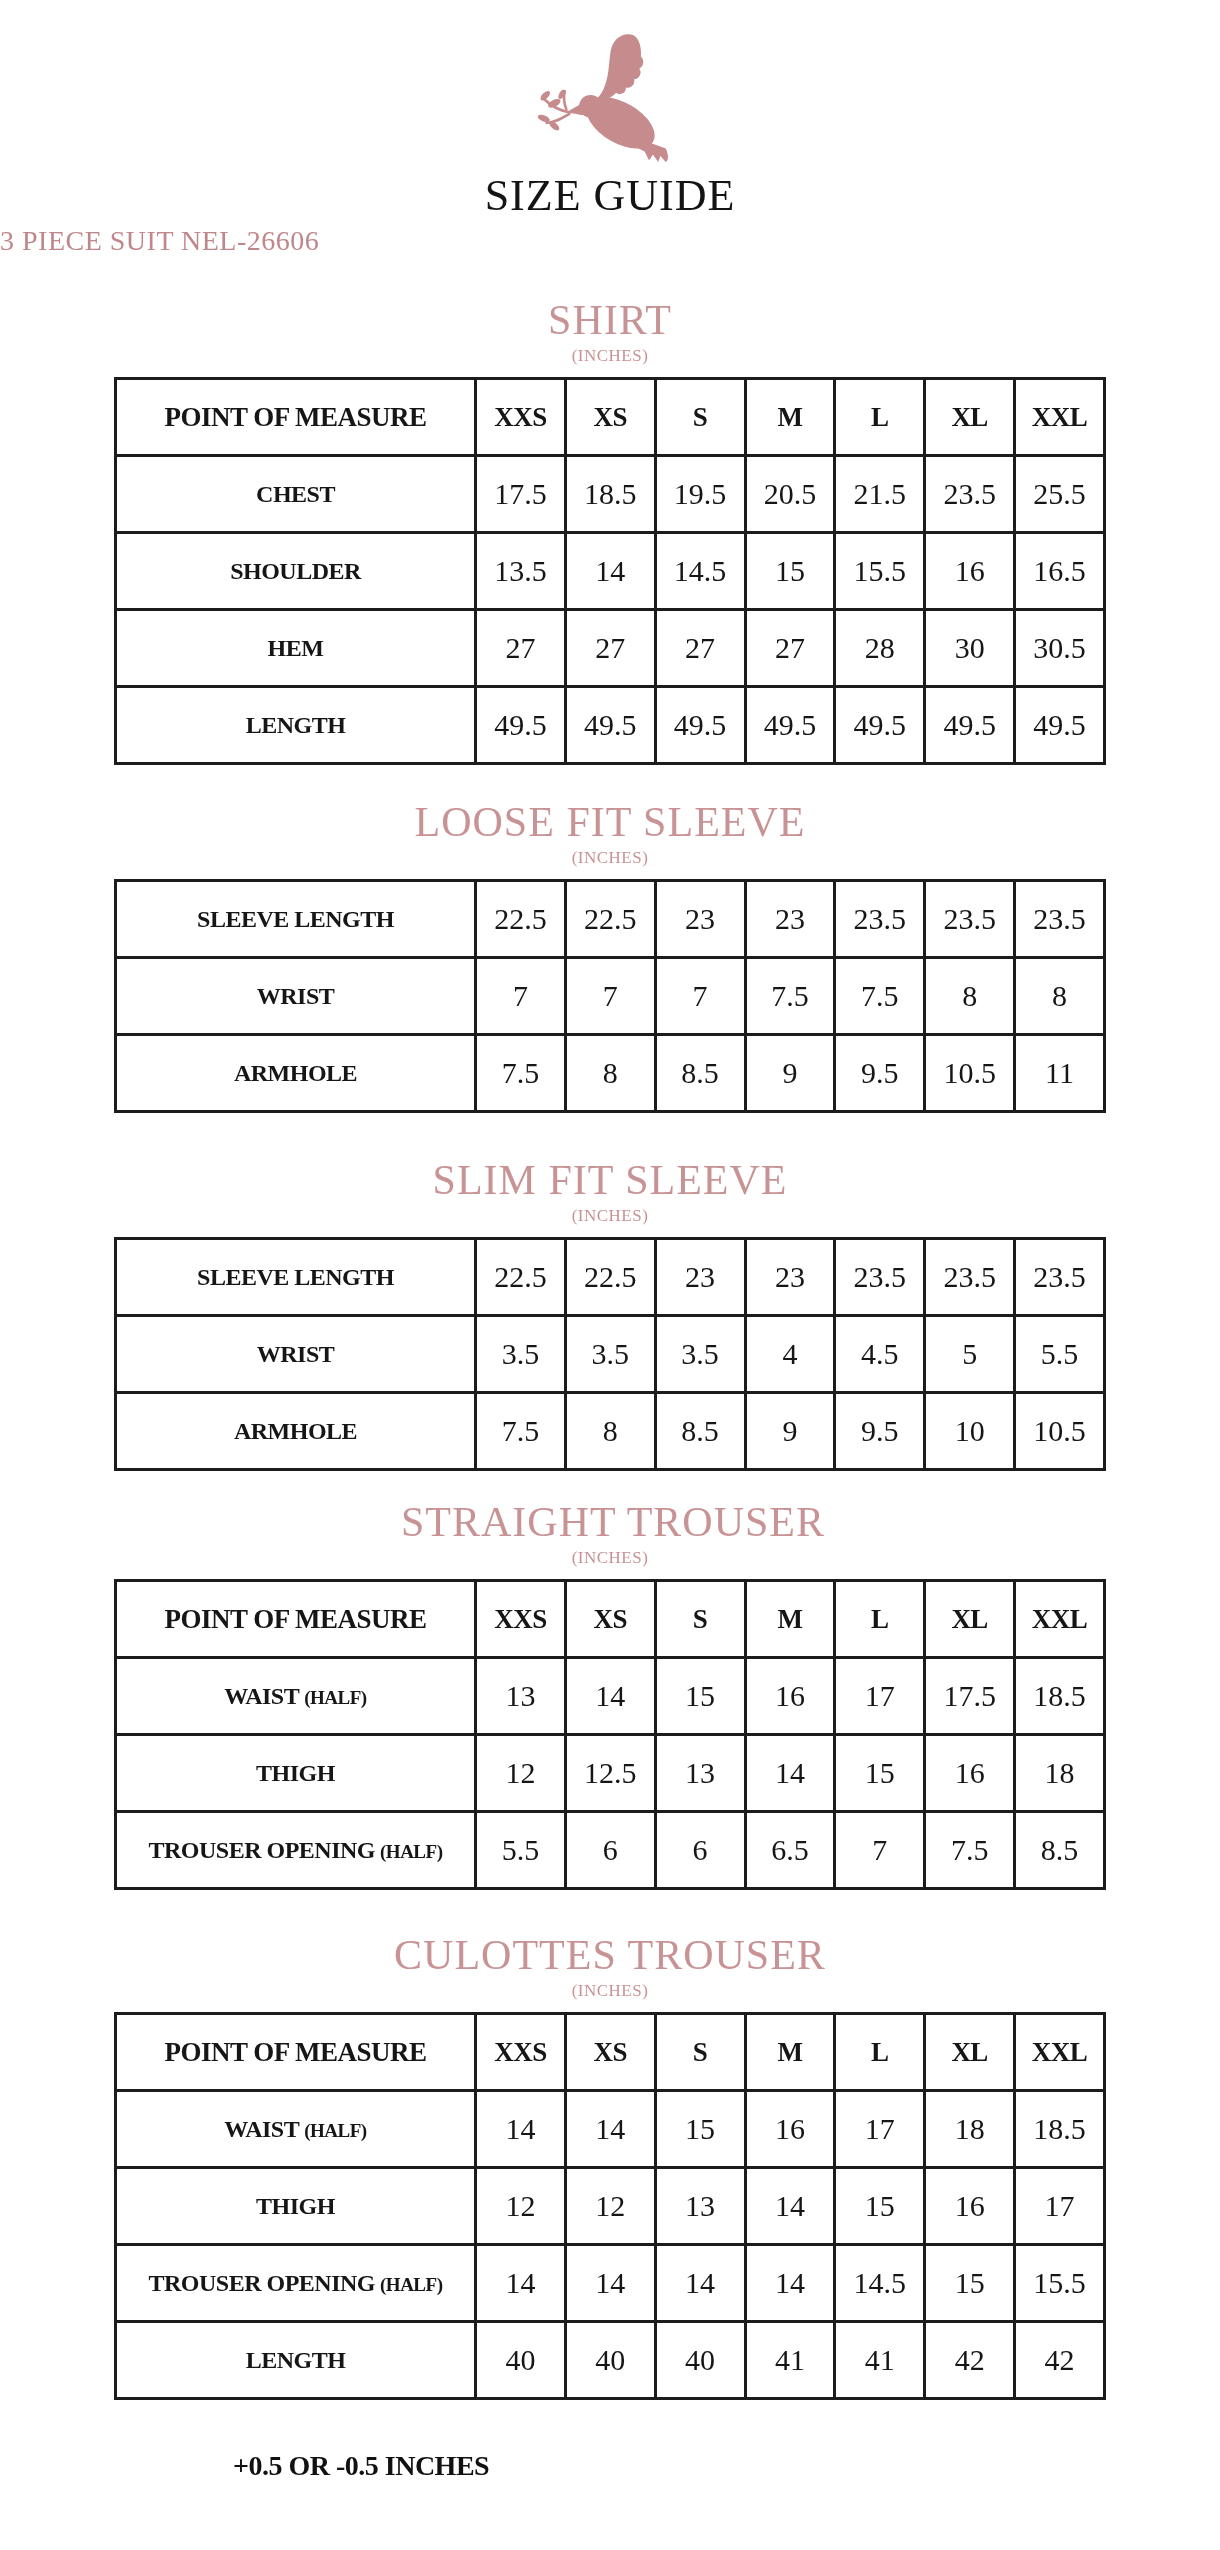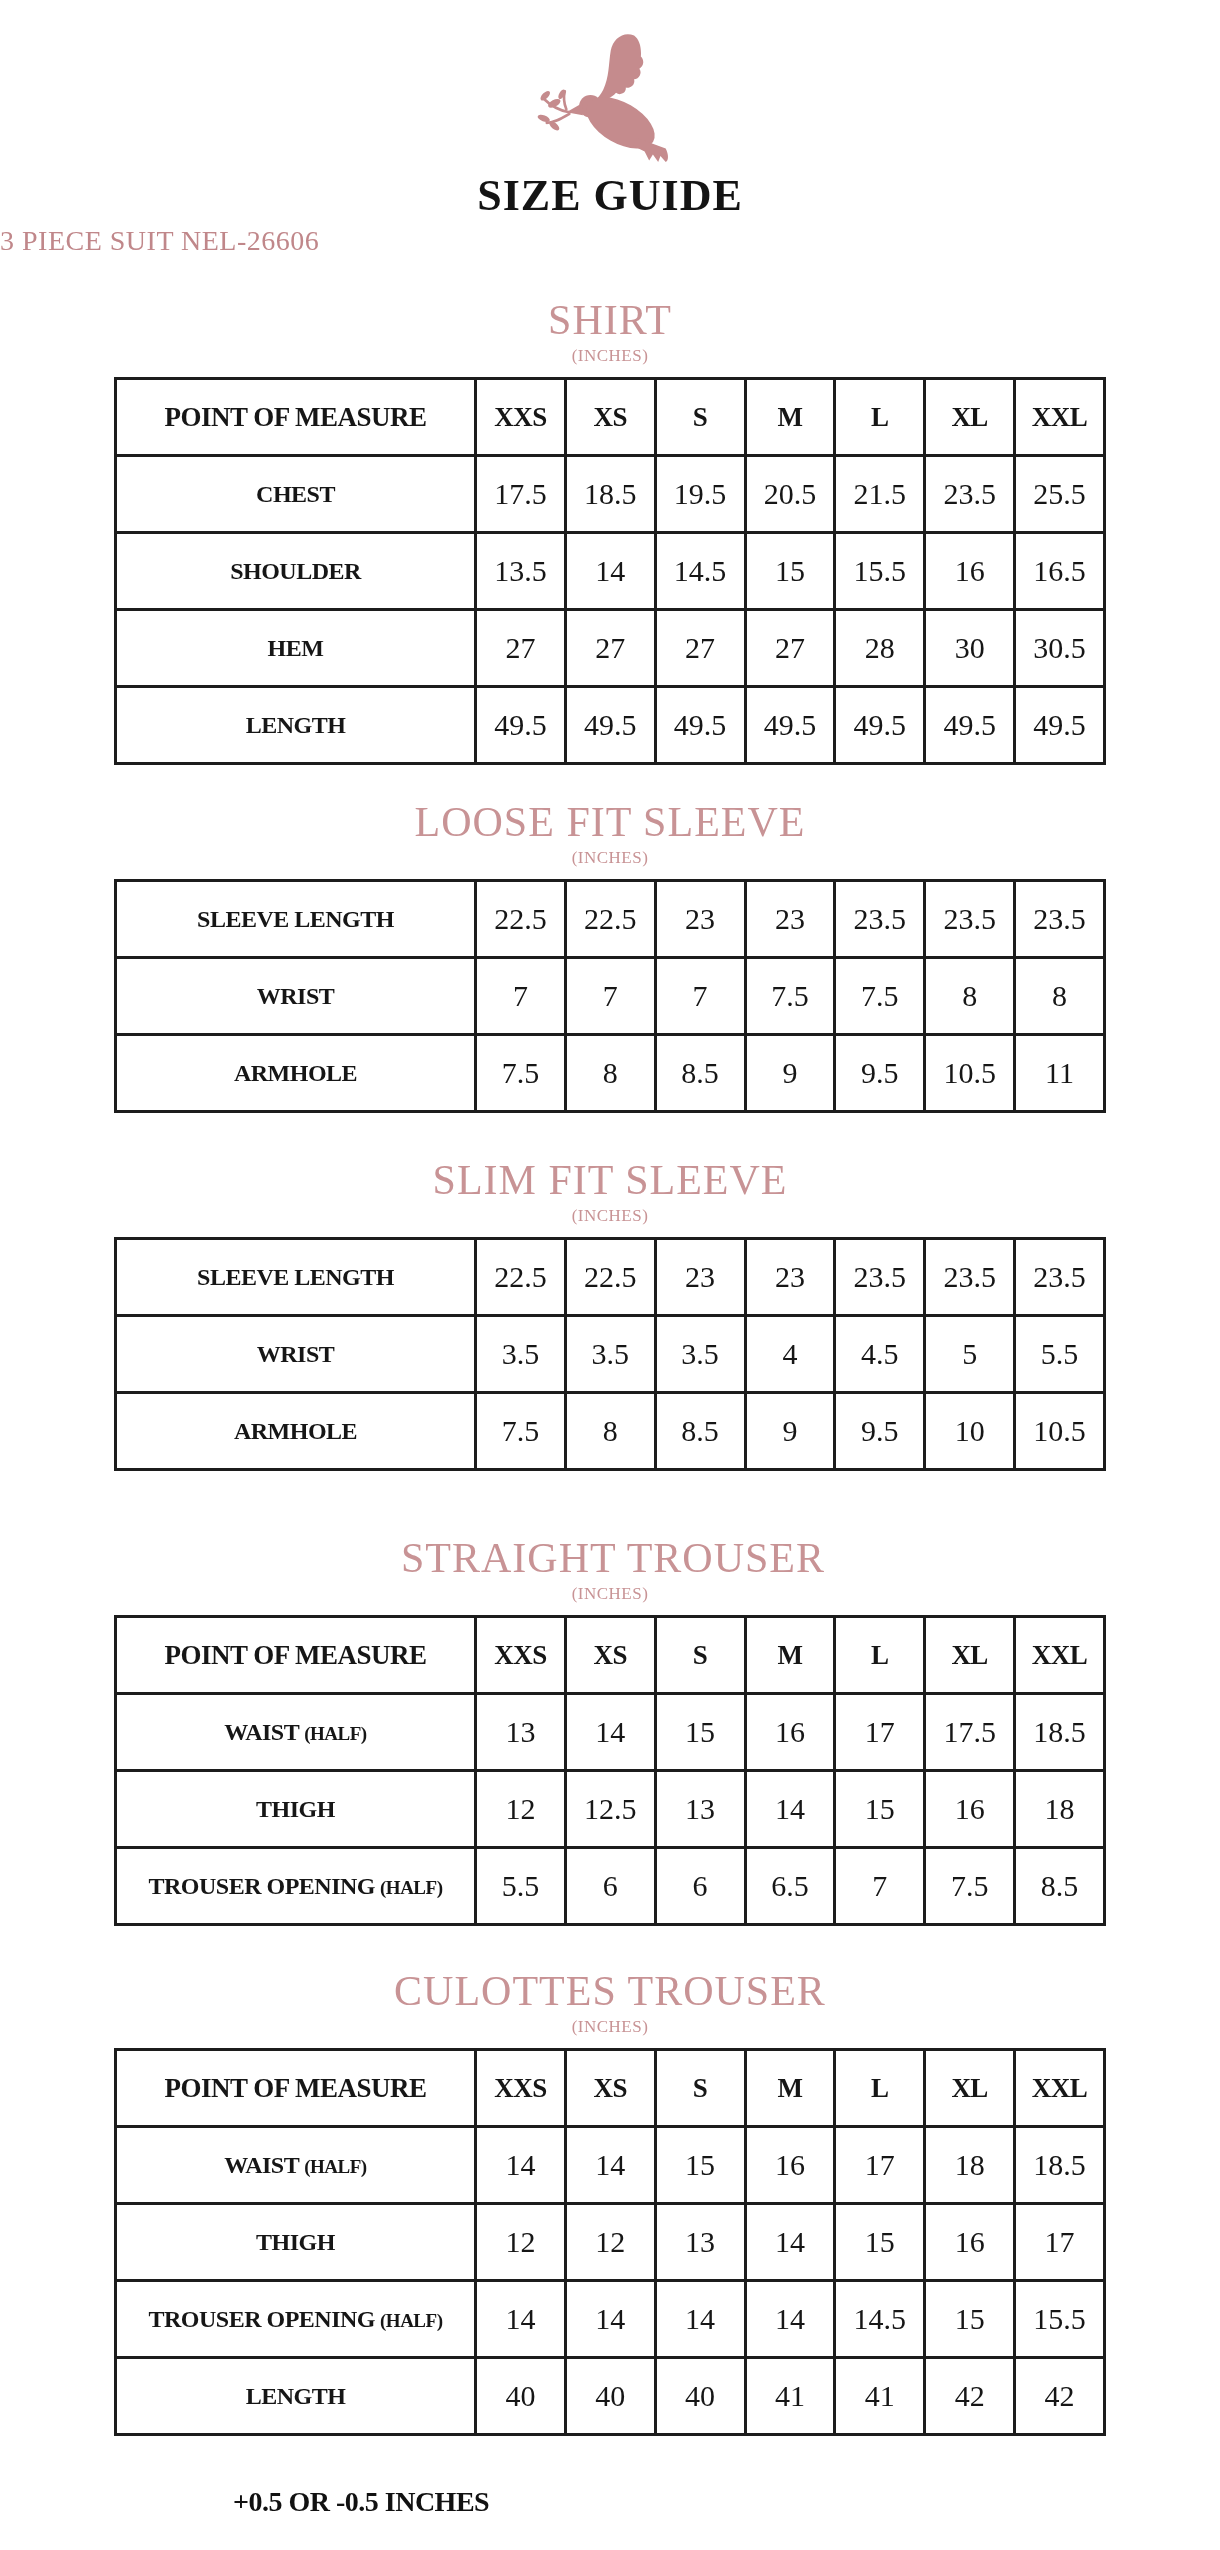--- a/index.html
+++ b/index.html
@@ -12,21 +12,21 @@
     color: #161616;
     overflow: hidden;
   }
   .page { width: 1220px; padding-top: 34px; }
 
   
   .logo-wrap { width: 170px; height: 128px; margin: 0 auto; display: flex; justify-content: center; }
   .main-title {
     text-align: center;
     font-size: 44px;
-    font-weight: 700;
+    font-weight: 400;
     letter-spacing: 1px;
     margin-top: 8px;
     color: #141414;
   }
   .sub-title {
     font-size: 28px;
     letter-spacing: 0.5px;
     margin-top: 4px;
     color: #c0878a;
   }
@@ -44,21 +44,21 @@
     text-align: center;
     font-size: 17px;
     font-weight: 400;
     letter-spacing: 0.5px;
     color: #c89395;
     margin-top: 5px;
   }
   .mt-shirt    { margin-top: 42px; }
   .mt-loose    { margin-top: 36px; }
   .mt-slim     { margin-top: 46px; }
-  .mt-straight { margin-top: 66px; padding-left: 6px; }
+  .mt-straight { margin-top: 30px; padding-left: 6px; }
   .mt-culottes { margin-top: 44px; }
 
   table.size-table {
     width: 992px;
     margin: 11px auto 0 auto;
     border-collapse: collapse;
     table-layout: fixed;
   }
   table.size-table td {
     border: 3px solid #1c1c1c;

